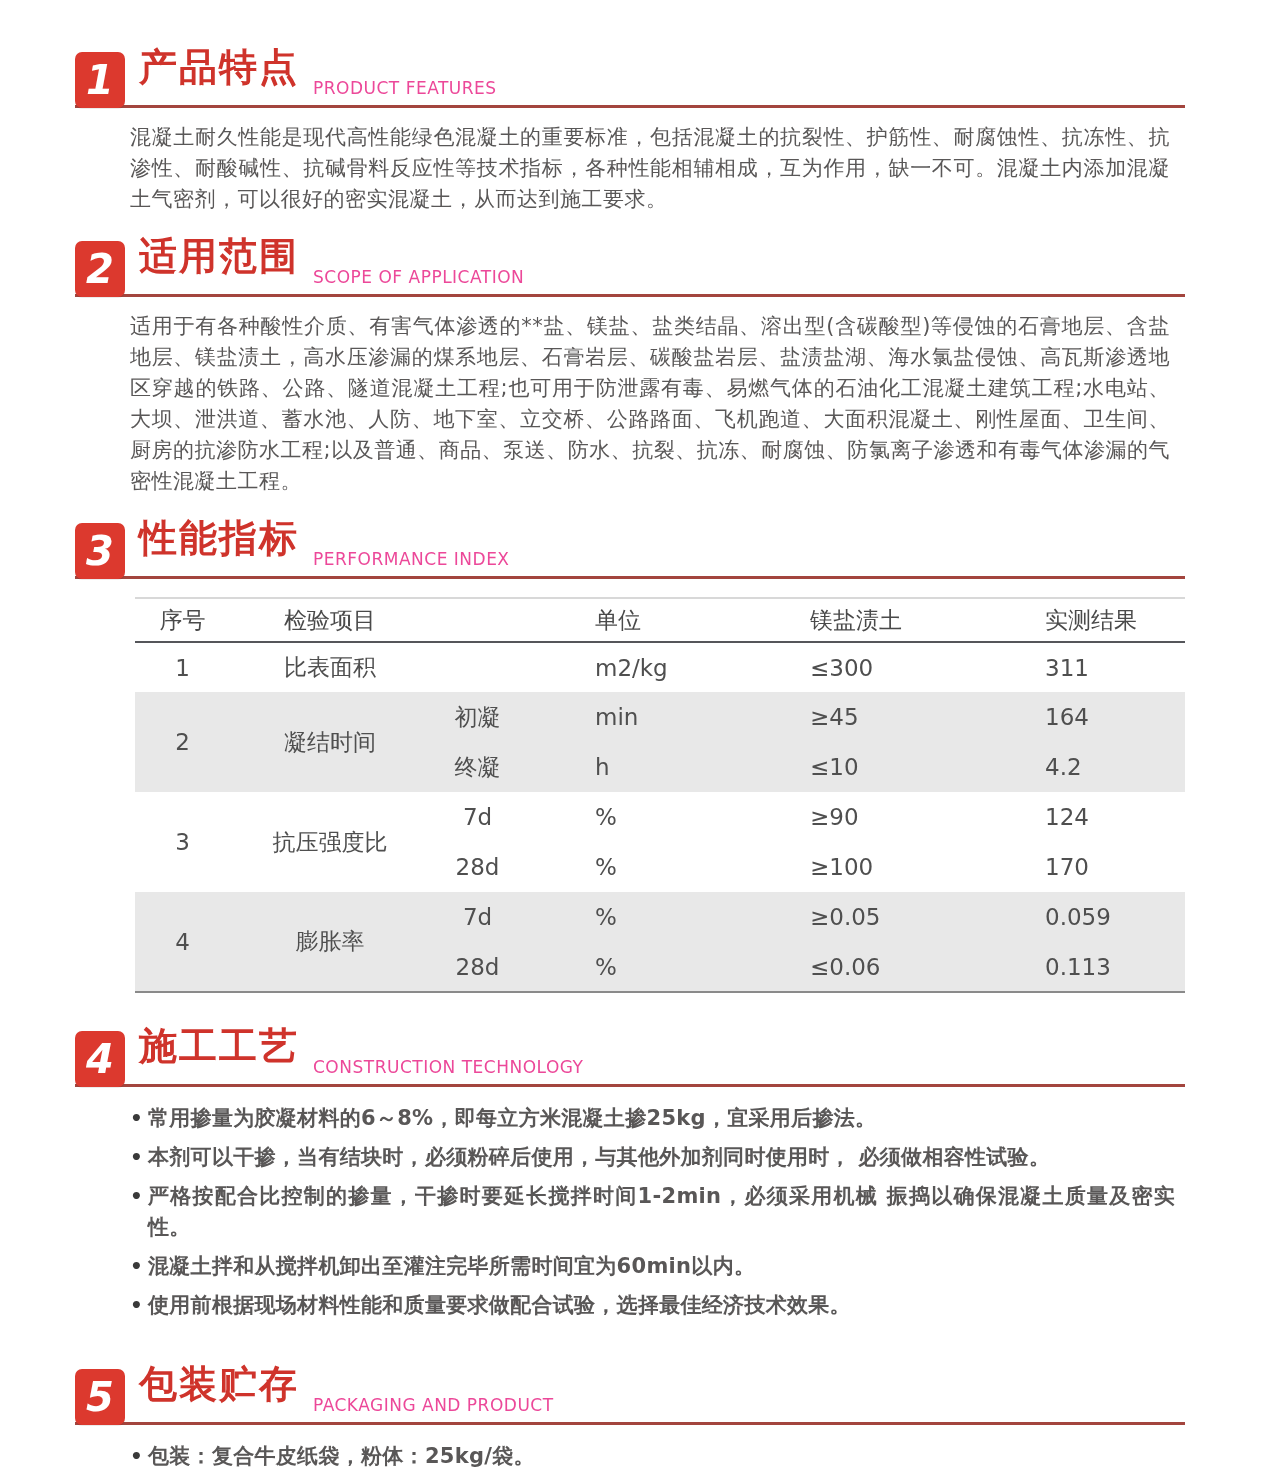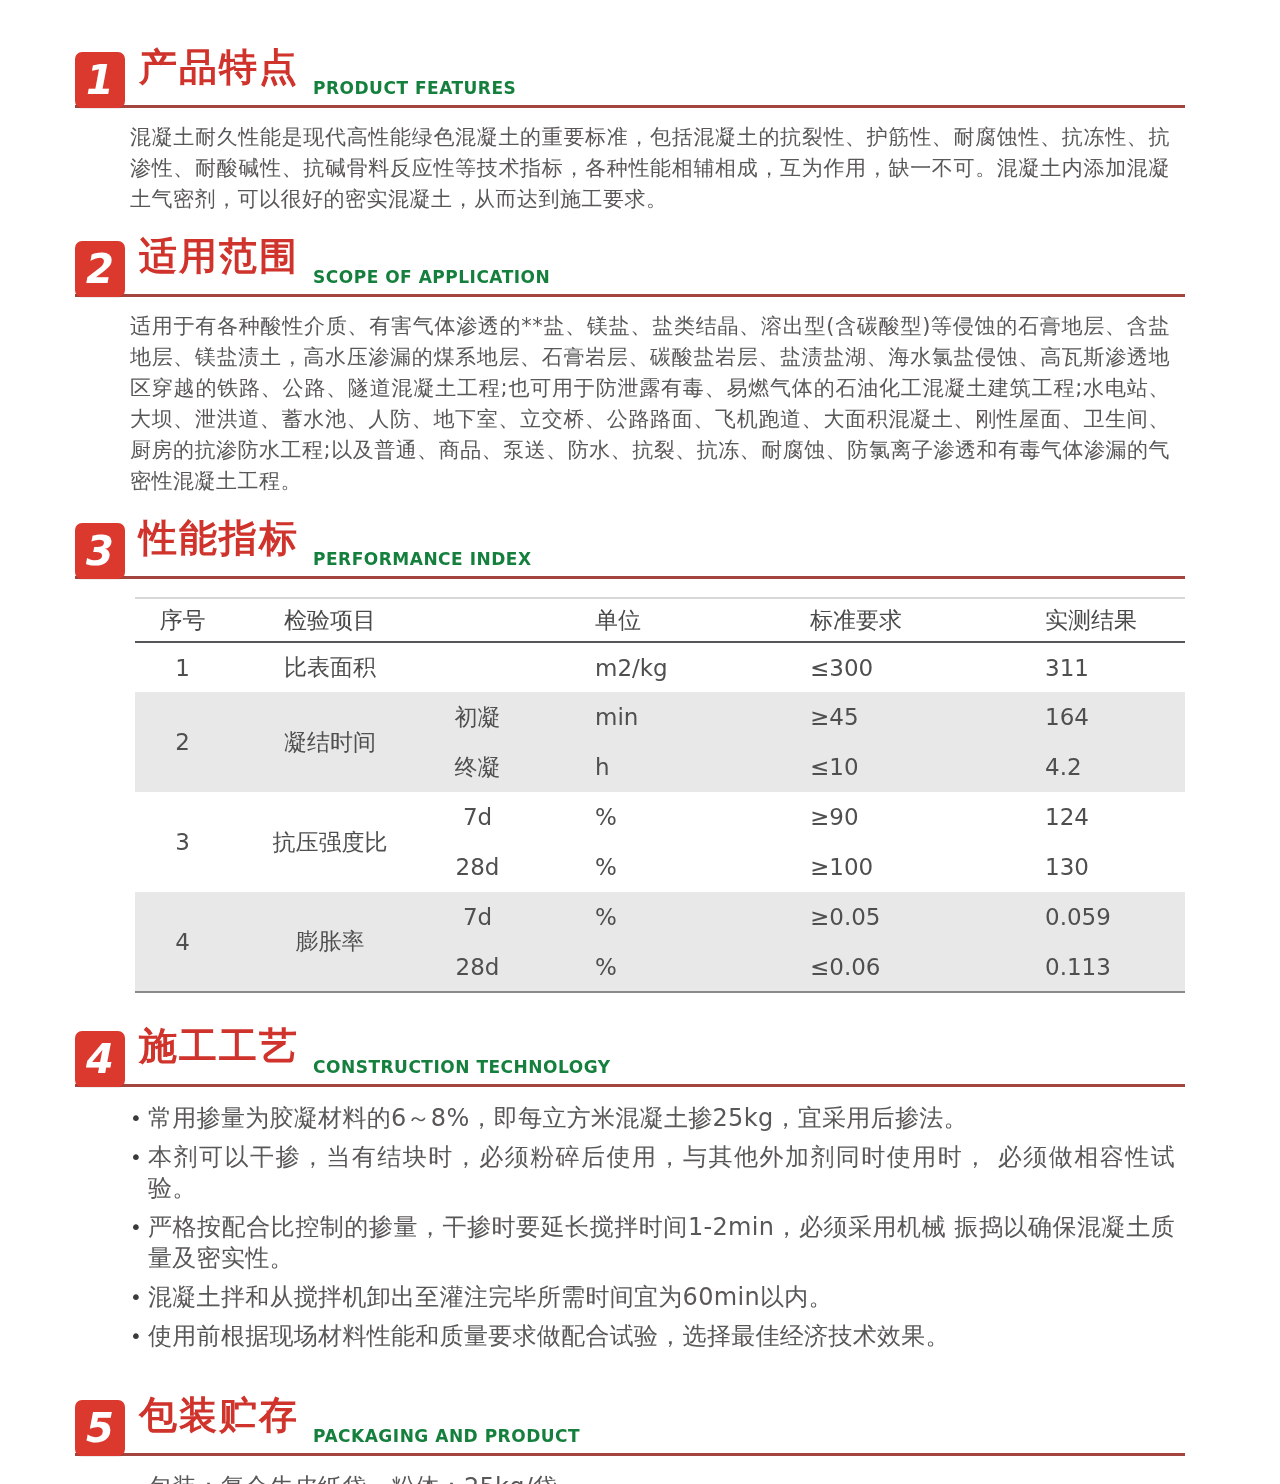--- a/index.html
+++ b/index.html
@@ -47,22 +47,22 @@
     font-weight: bold;
     color: #cf332b;
     line-height: 1;
     padding-bottom: 19px;
     letter-spacing: 2px;
     white-space: nowrap;
   }
   .title-en {
     margin-left: 14px;
     font-size: 17px;
-    font-weight: bold;
-    color: #15803d;
+    font-weight: normal;
+    color: #ec4899;
     padding-bottom: 7px;
     letter-spacing: 0.5px;
     white-space: nowrap;
   }
   
   .body-text {
     margin: 14px 15px 0 55px;
     width: 1040px;
     font-size: 21px;
     line-height: 31px;
@@ -72,26 +72,27 @@
   }
   
   .bullets {
     margin: 16px 0 0 55px;
     width: 1045px;
     list-style: none;
   }
   .bullets li {
     position: relative;
     padding-left: 18px;
-    font-size: 24px;
+    font-size: 21px;
     line-height: 31px;
     margin-bottom: 8px;
     text-align: justify;
     letter-spacing: 0.3px;
     color: #595757;
+    font-weight: bold;
   }
   .bullets li::before {
     content: "\2022";
     position: absolute;
     left: 0;
     top: 0;
     color: #3a3a3a;
     font-size: 20px;
   }
   
@@ -173,21 +174,21 @@
         <col class="c-unit">
           <col class="c-standard">
           <col class="c-result">
       </colgroup>
       <thead>
         <tr>
           <th class="c-no">序号</th>
           <th class="c-item">检验项目</th>
           <th class="c-sub"></th>
           <th class="c-unit">单位</th>
-          <th class="c-standard">标准要求</th>
+          <th class="c-standard">镁盐渍土</th>
           <th class="c-result">实测结果</th>
         </tr>
       </thead>
       <tbody>
 
         <tr>
           <td class="c-no">1</td>
           <td class="c-item">比表面积</td>
           <td class="c-sub"></td>
           <td class="c-unit">m2/kg</td>
@@ -215,21 +216,21 @@
           <td class="c-item" rowspan="2">抗压强度比</td>
           <td class="c-sub">7d</td>
           <td class="c-unit">%</td>
           <td class="c-standard">≥90</td>
           <td class="c-result">124</td>
         </tr>
         <tr>
           <td class="c-sub">28d</td>
           <td class="c-unit">%</td>
           <td class="c-standard">≥100</td>
-          <td class="c-result">130</td>
+          <td class="c-result">170</td>
         </tr>
 
         <tr class="shade">
           <td class="c-no" rowspan="2">4</td>
           <td class="c-item" rowspan="2">膨胀率</td>
           <td class="c-sub">7d</td>
           <td class="c-unit">%</td>
           <td class="c-standard">≥0.05</td>
           <td class="c-result">0.059</td>
         </tr>

